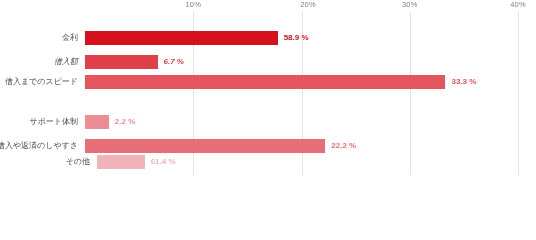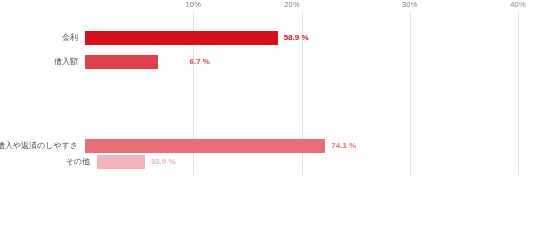--- a/index.html
+++ b/index.html
@@ -89,46 +89,56 @@
     white-space: nowrap;
   }
 </style>
 </head>
 <body>
 
 <div id="chart-root">
 
   <div class="axis-band" id="axis-band">
       <div class="tick-label" style="left: 193.25px; color: rgb(128, 128, 128);">10%</div>
-      <div class="tick-label" style="left: 292px; color: rgb(128, 128, 128);">20%</div>
+      <div class="tick-label" style="left: 308px; color: rgb(128, 128, 128);">20%</div>
       <div class="tick-label" style="left: 409.75px; color: rgb(128, 128, 128); text-align: center;">30%</div>
       <div class="tick-label" style="left: 518px; color: rgb(128, 128, 128); text-align: right;">40%</div>
     </div>
   <div class="plot-area" id="plot-area">
       <div class="gridline" style="left: 108.25px; background: rgb(227, 227, 227);"></div>
       <div class="gridline" style="left: 216.5px; background: rgb(227, 227, 227);"></div>
       <div class="gridline" style="left: 324.75px; background: rgb(227, 227, 227);"></div>
       <div class="gridline" style="left: 433px; background: rgb(227, 227, 227);"></div>
     </div>
   <div class="rows" id="rows">
       <div class="row" style="top: 28px;">
         <div class="cat-label" style="color: rgb(74, 74, 74);">金利</div>
         <div class="bar" style="width: 192.685px; background: rgb(212, 17, 29);"></div>
         <div class="val-label" style="left: 283.685px; color: rgb(212, 17, 29);">58.9 %</div>
       </div>
-      <div class="row" style="top: 52px;">
+      <div class="row" style="top: 52px; font-style: italic;">
         <div class="cat-label" style="color: rgb(74, 74, 74);">借入額</div>
         <div class="bar" style="width: 72.5275px; background: rgb(224, 64, 74);"></div>
-        <div class="val-label" style="left: 163.528px; color: rgb(224, 64, 74); margin-left: 26px;">6.7 %</div>
+        <div class="val-label" style="left: 163.528px; color: rgb(224, 64, 74);">6.7 %</div>
+      </div>
+      <div class="row" style="top: 72px;">
+        <div class="cat-label" style="color: rgb(74, 74, 74);">借入までのスピード</div>
+        <div class="bar" style="width: 360.472px; background: rgb(228, 85, 94);"></div>
+        <div class="val-label" style="left: 451.472px; color: rgb(228, 85, 94);">33.3 %</div>
       </div>
       <div class="row" style="top: 92px; margin-top: 44px;">
         <div class="cat-label" style="color: rgb(74, 74, 74);">借入や返済のしやすさ</div>
         <div class="bar" style="width: 240.315px; background: rgb(232, 111, 119);"></div>
-        <div class="val-label" style="left: 331.315px; color: rgb(232, 111, 119);">74.1 %</div>
+        <div class="val-label" style="left: 331.315px; color: rgb(232, 111, 119);">22.2 %</div>
+      </div>
+      <div class="row" style="top: 112px;">
+        <div class="cat-label" style="color: rgb(74, 74, 74);">サポート体制</div>
+        <div class="bar" style="width: 23.815px; background: rgb(236, 141, 148);"></div>
+        <div class="val-label" style="left: 114.815px; color: rgb(236, 141, 148);">2.2 %</div>
       </div>
       <div class="row" style="top: 152px; margin-left: 12px;">
         <div class="cat-label" style="color: rgb(74, 74, 74);">その他</div>
         <div class="bar" style="width: 47.63px; background: rgb(242, 179, 184);"></div>
-        <div class="val-label" style="left: 138.63px; color: rgb(242, 179, 184);">33.9 %</div>
+        <div class="val-label" style="left: 138.63px; color: rgb(242, 179, 184);">61.4 %</div>
       </div>
     </div>
 
 </div>
 
 </body></html>

